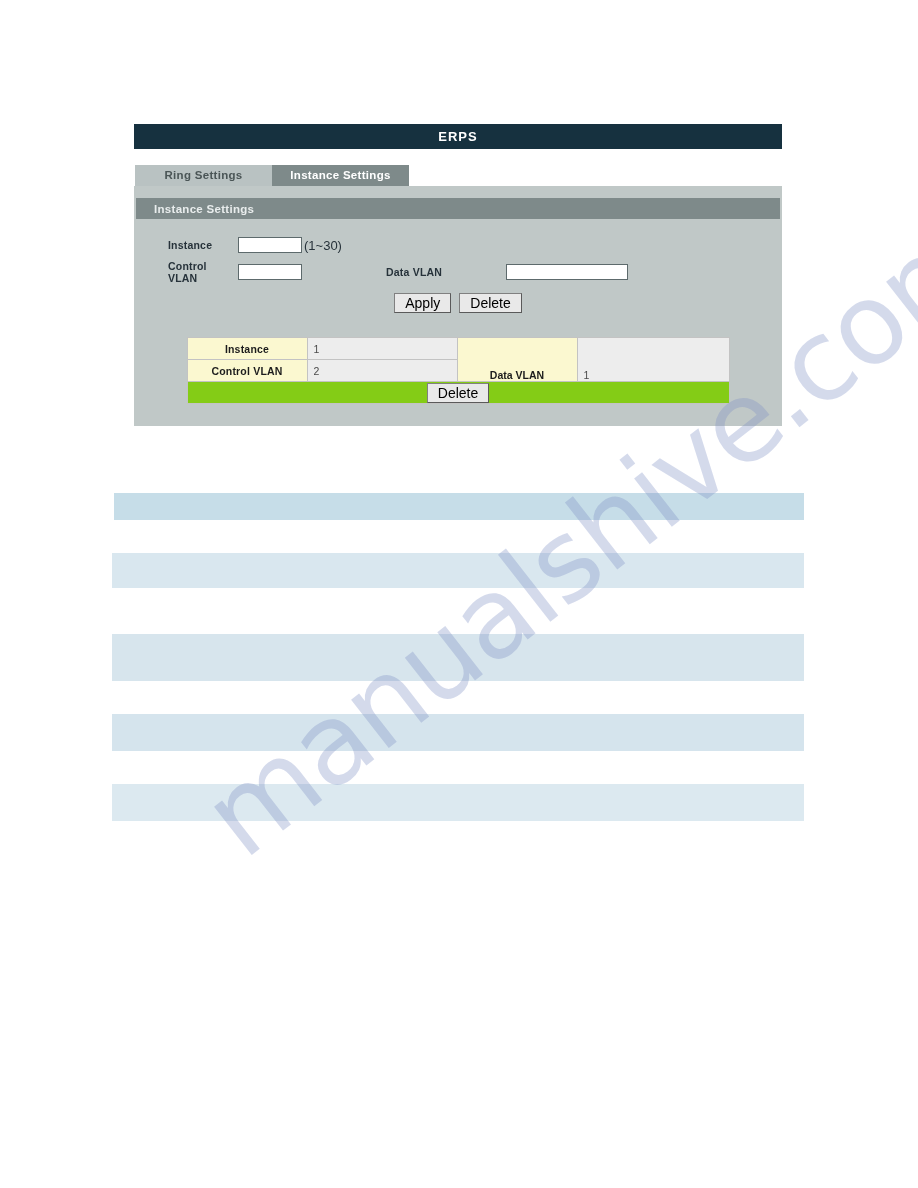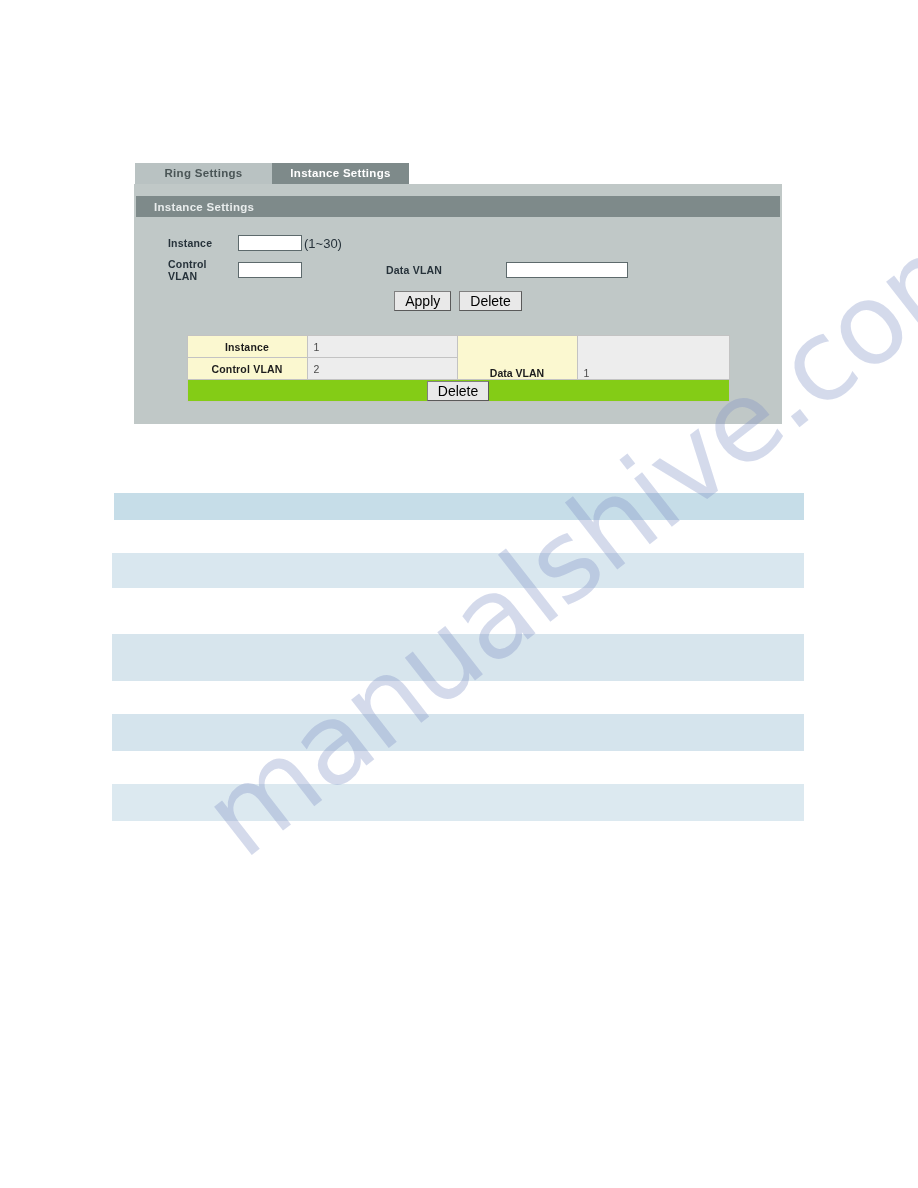--- a/index.html
+++ b/index.html
@@ -58,21 +58,21 @@
     display: flex;
     align-items: center;
     justify-content: center;
   }
 
   
   .tab-strip {
     display: flex;
     align-items: flex-end;
     height: 21px;
-    margin-top: 39px;
+    margin-top: 16px;
     padding-left: 1px;
   }
   .tab {
     height: 21px;
     line-height: 21px;
     font-size: 11.5px;
     font-weight: bold;
     padding: 0 14px;
     box-sizing: border-box;
     text-align: center;
@@ -256,20 +256,23 @@
 <div class="blue-bars">
   <div class="blue-bar" style="left: 114px; top: 493px; width: 690px; height: 27px; background: rgb(198, 221, 232);"></div>
   <div class="blue-bar" style="left: 112px; top: 553px; width: 692px; height: 35px; background: rgb(217, 231, 239);"></div>
   <div class="blue-bar" style="left: 112px; top: 634px; width: 692px; height: 47px; background: rgb(215, 229, 237);"></div>
   <div class="blue-bar" style="left: 112px; top: 714px; width: 692px; height: 37px; background: rgb(213, 228, 237);"></div>
   <div class="blue-bar" style="left: 112px; top: 784px; width: 692px; height: 37px; background: rgb(220, 233, 240);"></div>
 </div>
 
 <div class="app-window">
 
+  <div class="title-bar">
+    <span>ERPS</span>
+  </div>
 
   <div class="tab-strip">
     <div class="tab tab-inactive">
       <span>Ring Settings</span>
     </div>
     <div class="tab tab-active">
       <span>Instance Settings</span>
     </div>
   </div>
 

